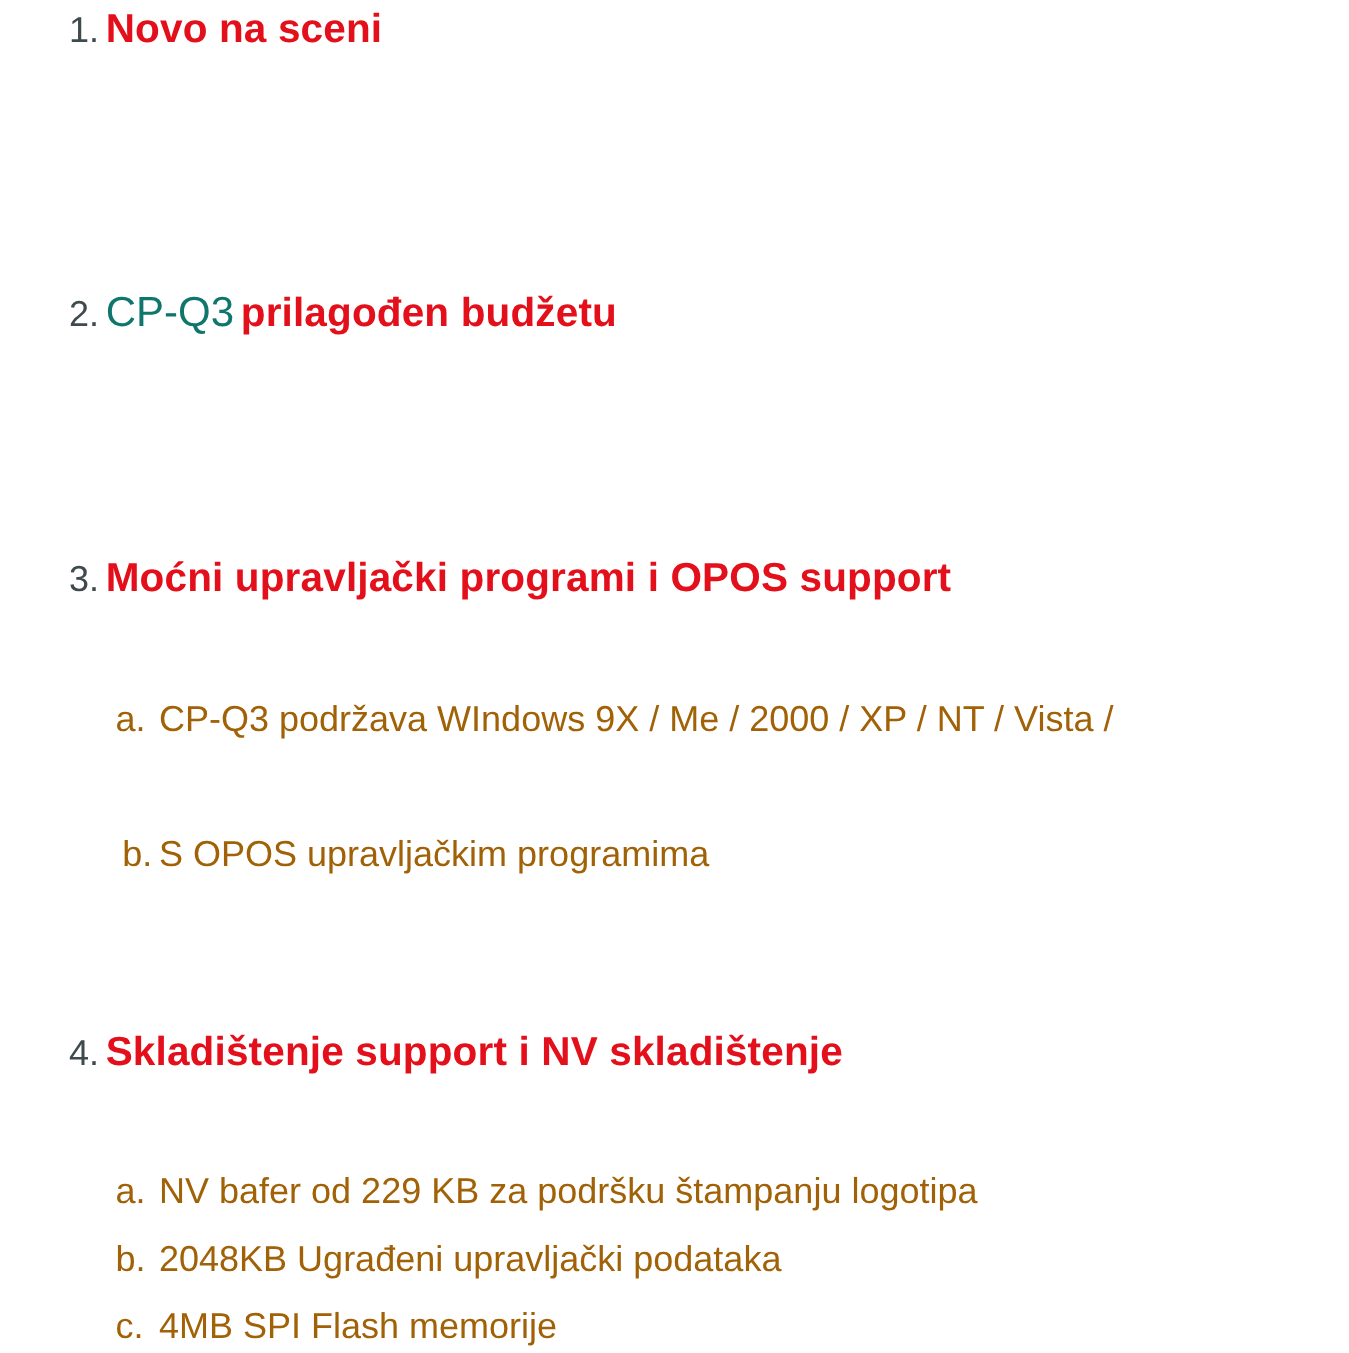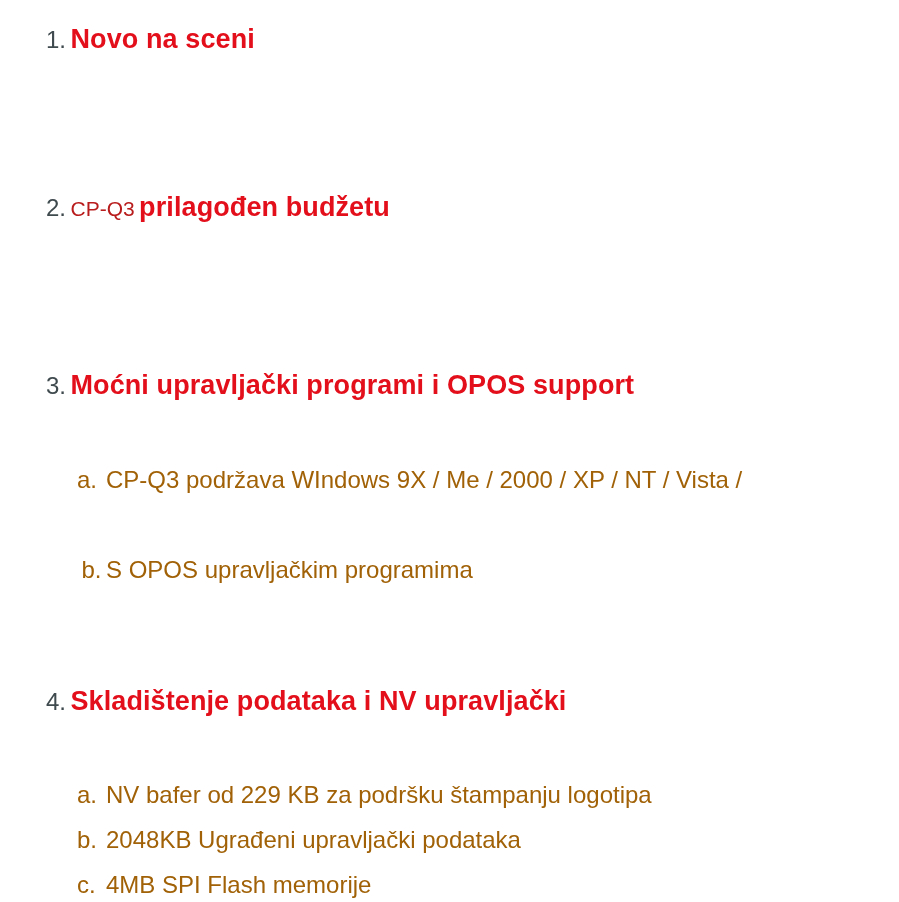--- a/index.html
+++ b/index.html
@@ -1,31 +1,31 @@
 <!DOCTYPE html>
 <html><head>
   <meta charset="utf-8">
   <style>
     html, body { margin: 0; padding: 0; background: #ffffff; }
     body { width: 899px; height: 902px; position: relative; overflow: hidden;
            font-family: "Liberation Sans", sans-serif; }
     .item { position: absolute; left: 46px; white-space: nowrap; }
     .num { color: #3f4a4e; font-size: 24px; font-weight: normal; }
-    .plain { color: #b91c1c; font-size: 21px; }
+    .plain { color: #0f766e; font-size: 28px; }
     .red { color: #e3101c; font-size: 27px; font-weight: bold; letter-spacing: 0.1px; }
     .sub { position: absolute; left: 77px; color: #a16207; font-size: 24px; white-space: nowrap; line-height: 46px; }
     .sub .letter { display: inline-block; width: 29px; }
     .sub .cont { padding-left: 29px; display: block; }
   </style>
 </head>
 <body>
 
 <div>
 
-  <div class="item" style="top:24px;">
+  <div class="item" style="top:4px;">
     <span class="num">1.</span>
     <span class="red">Novo na sceni</span>
   </div>
 
   <div class="item" style="top:192px;">
     <span class="num">2.</span>
     <span class="plain">CP-Q3</span>
     <span class="red">prilagođen budžetu</span>
   </div>
 
@@ -37,21 +37,21 @@
   <div class="sub" style="top:457px;">
     <span class="letter">a.</span><span>CP-Q3 podržava WIndows 9X / Me / 2000 / XP / NT / Vista /</span>
   </div>
 
   <div class="sub" style="top:547px;text-align:center;">
     <span class="letter">b.</span><span>S OPOS upravljačkim programima</span>
   </div>
 
   <div class="item" style="top:686px;">
     <span class="num">4.</span>
-    <span class="red">Skladištenje podataka i NV upravljački</span>
+    <span class="red">Skladištenje support i NV skladištenje</span>
   </div>
 
   <div class="sub" style="top:772px;">
     <span class="letter">a.</span><span>NV bafer od 229 KB za podršku štampanju logotipa</span>
   </div>
 
   <div class="sub" style="top:817px;">
     <span class="letter">b.</span><span>2048KB Ugrađeni upravljački podataka</span>
   </div>
 

